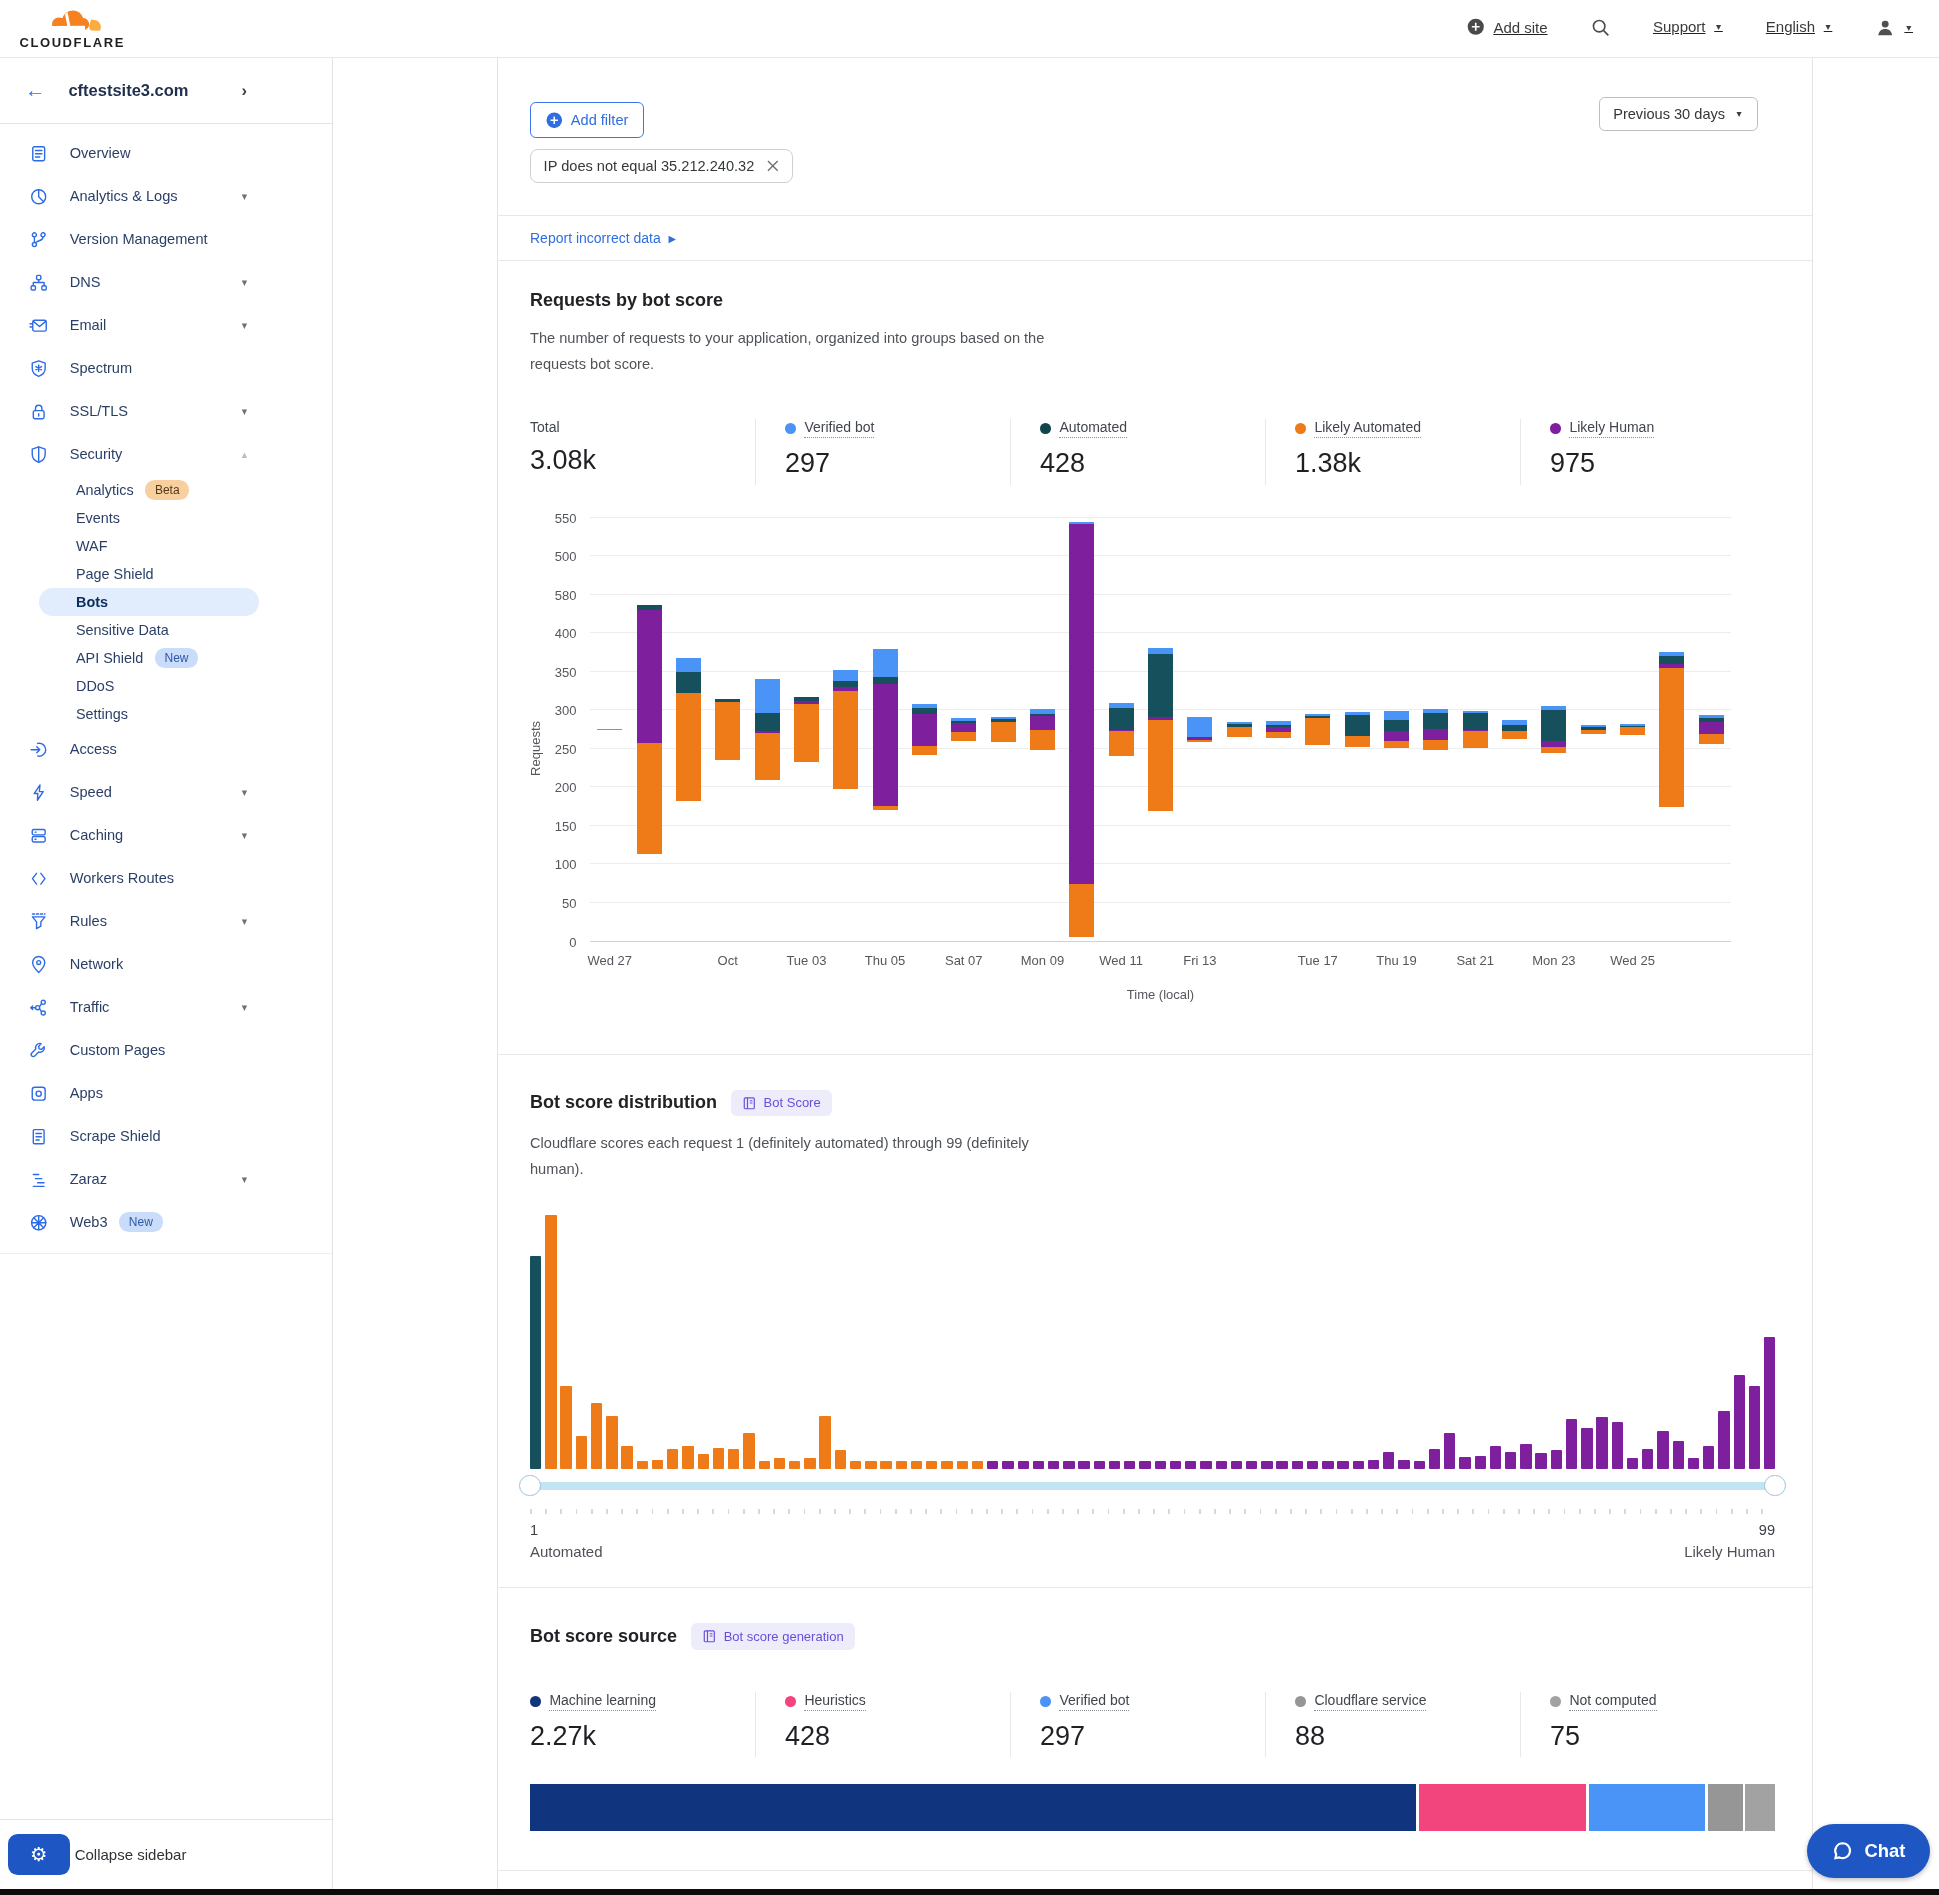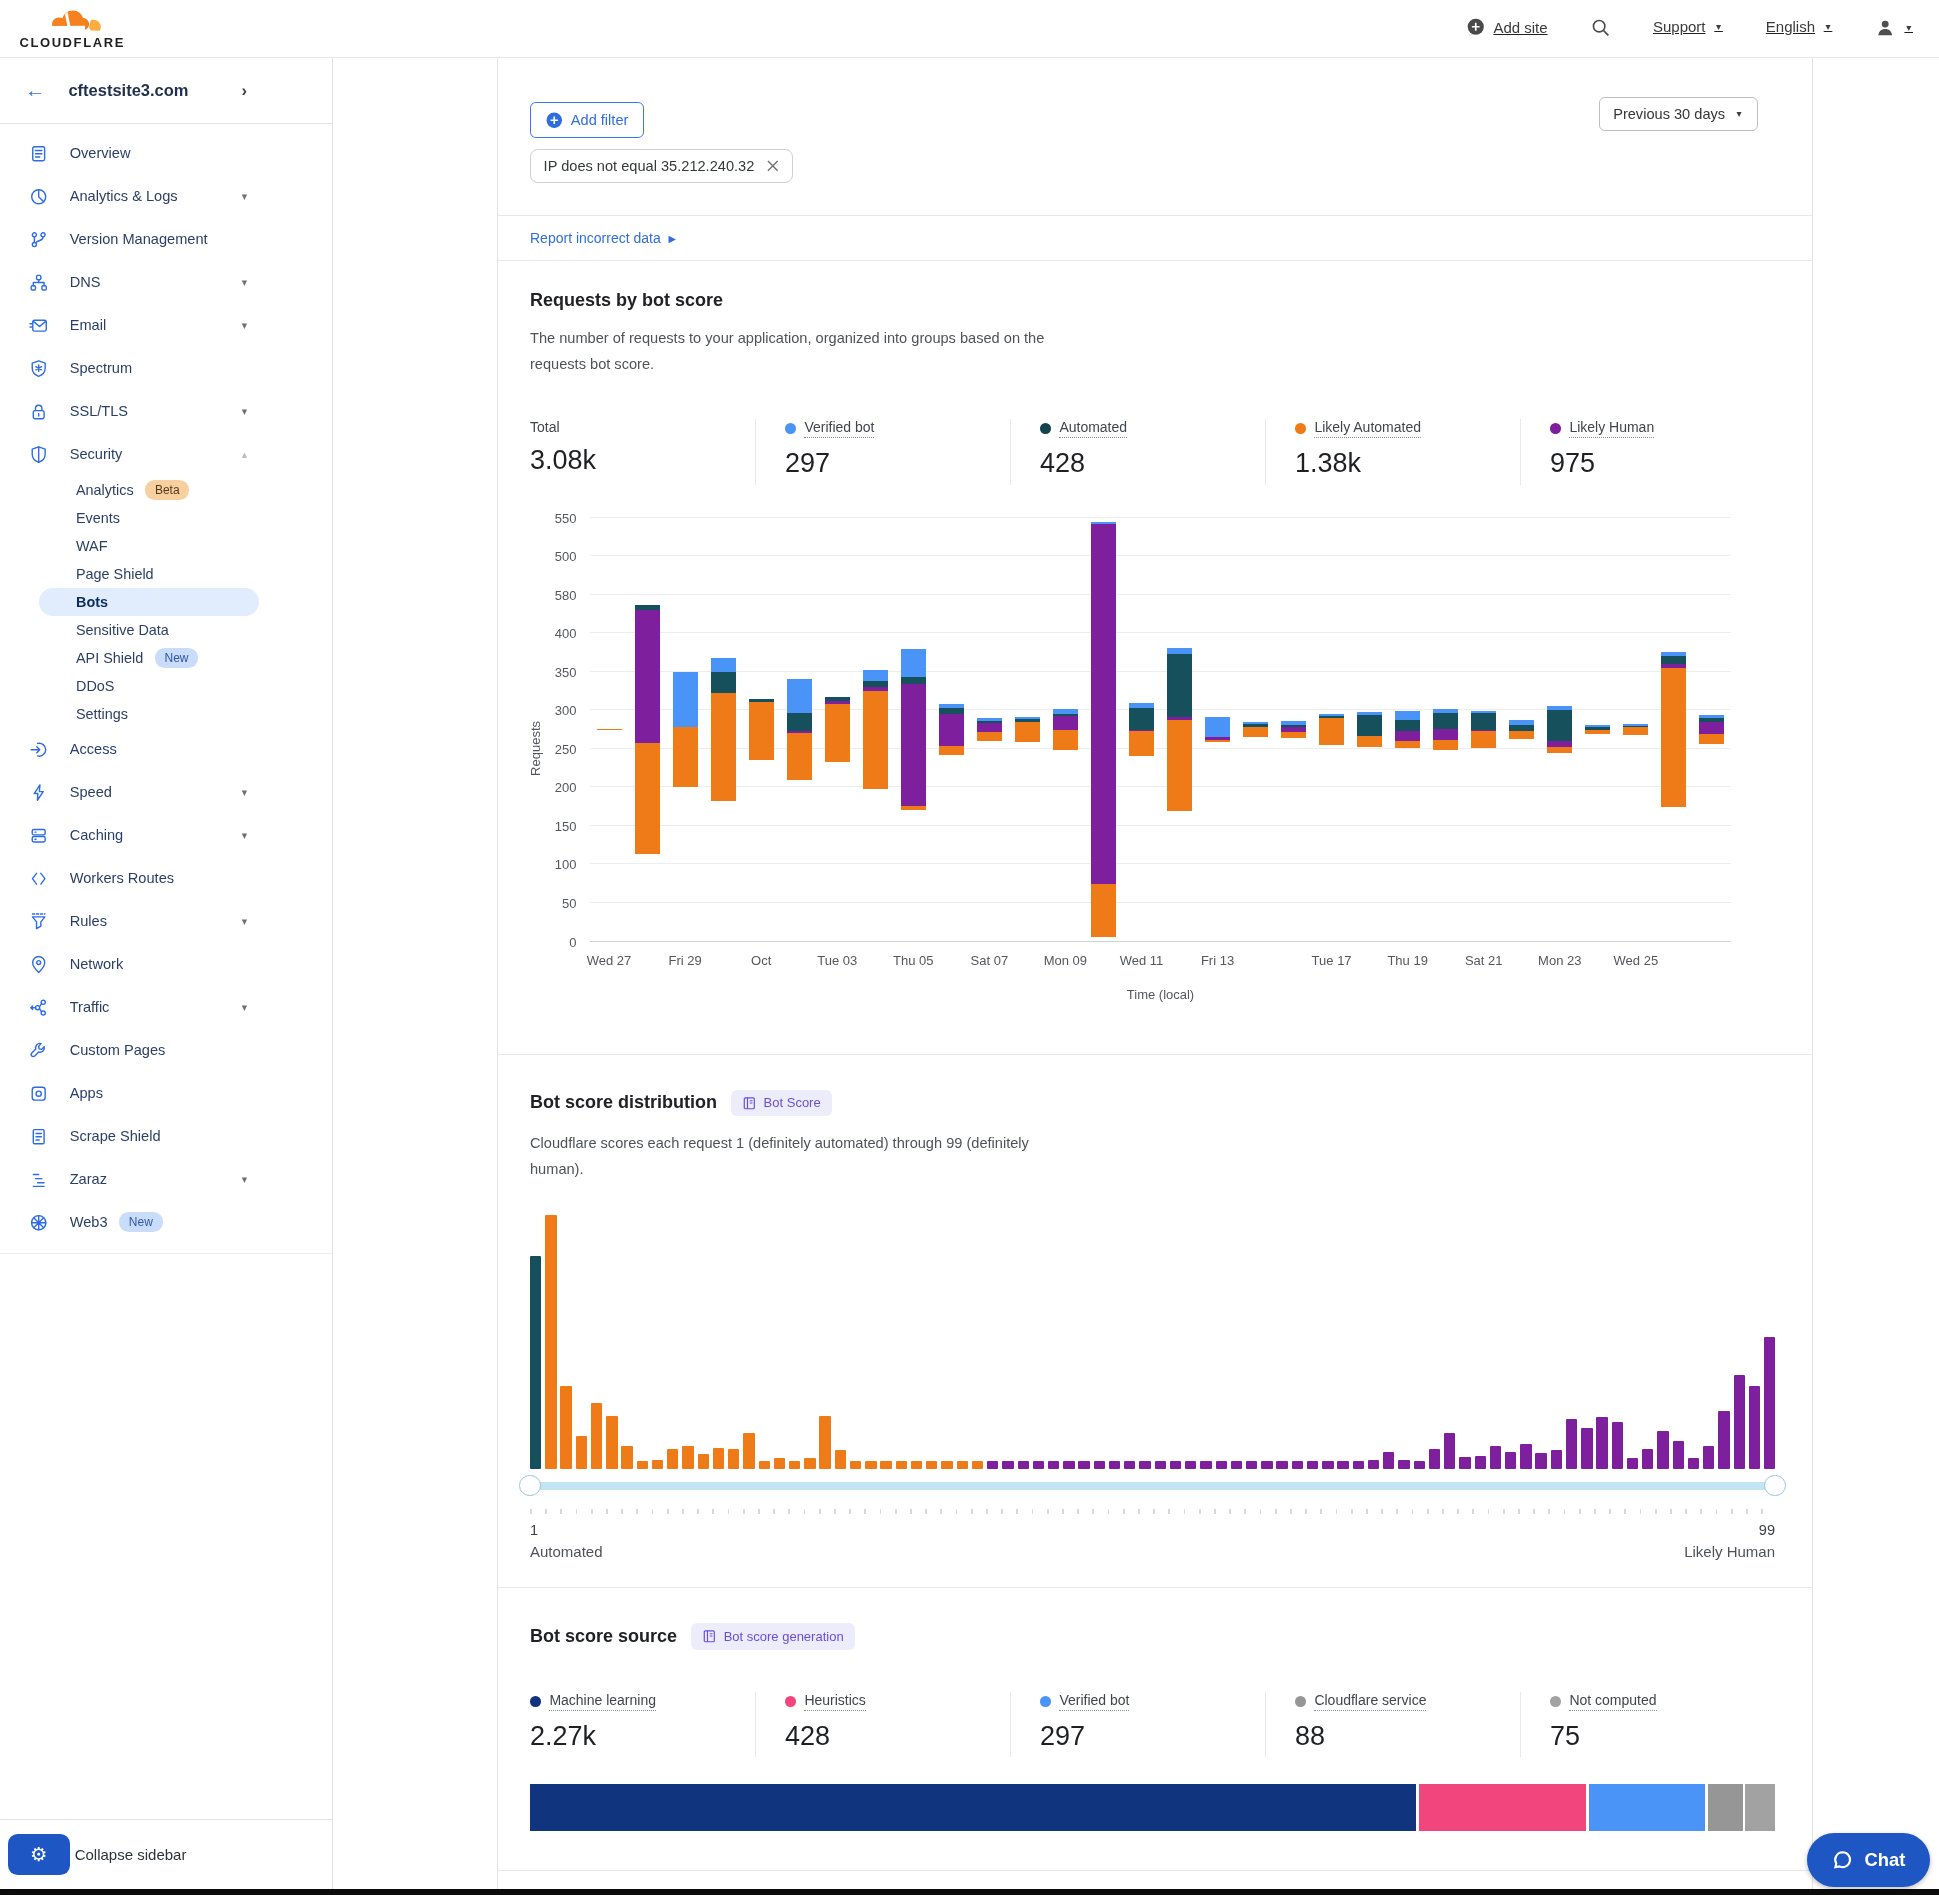--- a/index.html
+++ b/index.html
@@ -87,21 +87,21 @@
   .slider-nums { display:flex; justify-content:space-between; margin-top:8.7px; font-size:14.6px; color:#3c4046; }
   .slider-names { display:flex; justify-content:space-between; margin-top:4.9px; font-size:15px; color:#4e5258; }
 
   
   .source-section { padding-top:35px; padding-bottom:39px; border-bottom:1px solid #e8e8e8; }
   .src-bar { display:flex; height:47px; margin-top:27px; }
   .src-bar > div { margin-right:2.9px; }
   .src-bar > div:last-child { margin-right:0; }
 
   
-  .chat-btn { position:absolute; right:9.7px; bottom:8px; height:54px; padding:0 25px; background:#1e56c4; border-radius:27px; color:#fff; display:flex; align-items:center; gap:10.7px; font-size:18.4px; font-weight:700; cursor:pointer; z-index:6; box-shadow:0 1.9px 5.8px rgba(0,0,0,.25); }
+  .chat-btn { position:absolute; right:9.7px; bottom:17px; height:54px; padding:0 25px; background:#1e56c4; border-radius:27px; color:#fff; display:flex; align-items:center; gap:10.7px; font-size:18.4px; font-weight:700; cursor:pointer; z-index:6; box-shadow:0 1.9px 5.8px rgba(0,0,0,.25); }
   .bottom-strip { position:absolute; bottom:0; left:0; right:0; height:5.8px; background:#0c0c0c; z-index:5; }
 </style>
 </head>
 <body>
 
 <div class="header">
   <div class="logo">
     <svg width="62" height="26" viewBox="0 0 64 27">
       <path fill="#f6821f" d="M45.5 21.5c3.2-1.1 5-4.4 4-7.6-.8-2.7-3.2-4.5-6-4.6C42.3 4.6 38 1.5 33 1.5c-5.2 0-9.6 3.4-11 8.2-1.1-.6-2.4-1-3.7-1-3.9 0-7 3.1-7 7 0 .6.1 1.4.2 2l34-.2z"></path>
       <path fill="#fbad41" d="M52.5 11.2c-.3 0-.6 0-.9.1l-1.5 5.3c-.6 2.1-.2 4 1 5.3l.5.5 9 .1c.2 0 .4-.1.5-.3.5-1.1.9-2.3.9-3.5 0-4.2-3.6-7.5-7.8-7.5z"></path>
@@ -445,27 +445,20 @@
                 <div class="seg" style="height: 1.9px; background: rgb(238, 123, 23);"></div>
               </div>
               <span class="xlab">Wed 27</span>
             </div>
             <div class="slot">
               <div class="bar">
                 <div class="seg" style="height: 111px; background: rgb(238, 123, 23);"></div>
                 <div class="seg" style="height: 133px; background: rgb(126, 31, 158);"></div>
                 <div class="seg" style="height: 5.8px; background: rgb(23, 80, 93);"></div>
               </div>
-            </div>
-            <div class="slot">
-              <div class="bar">
-                <div class="seg" style="height: 60px; background: rgb(238, 123, 23);"></div>
-                <div class="seg" style="height: 55px; background: rgb(74, 148, 248);"></div>
-              </div>
-              <span class="xlab">Fri 29</span>
             </div>
             <div class="slot">
               <div class="bar">
                 <div class="seg" style="height: 108px; background: rgb(238, 123, 23);"></div>
                 <div class="seg" style="height: 21.3px; background: rgb(23, 80, 93);"></div>
                 <div class="seg" style="height: 14.6px; background: rgb(74, 148, 248);"></div>
               </div>
             </div>
             <div class="slot">
               <div class="bar">

